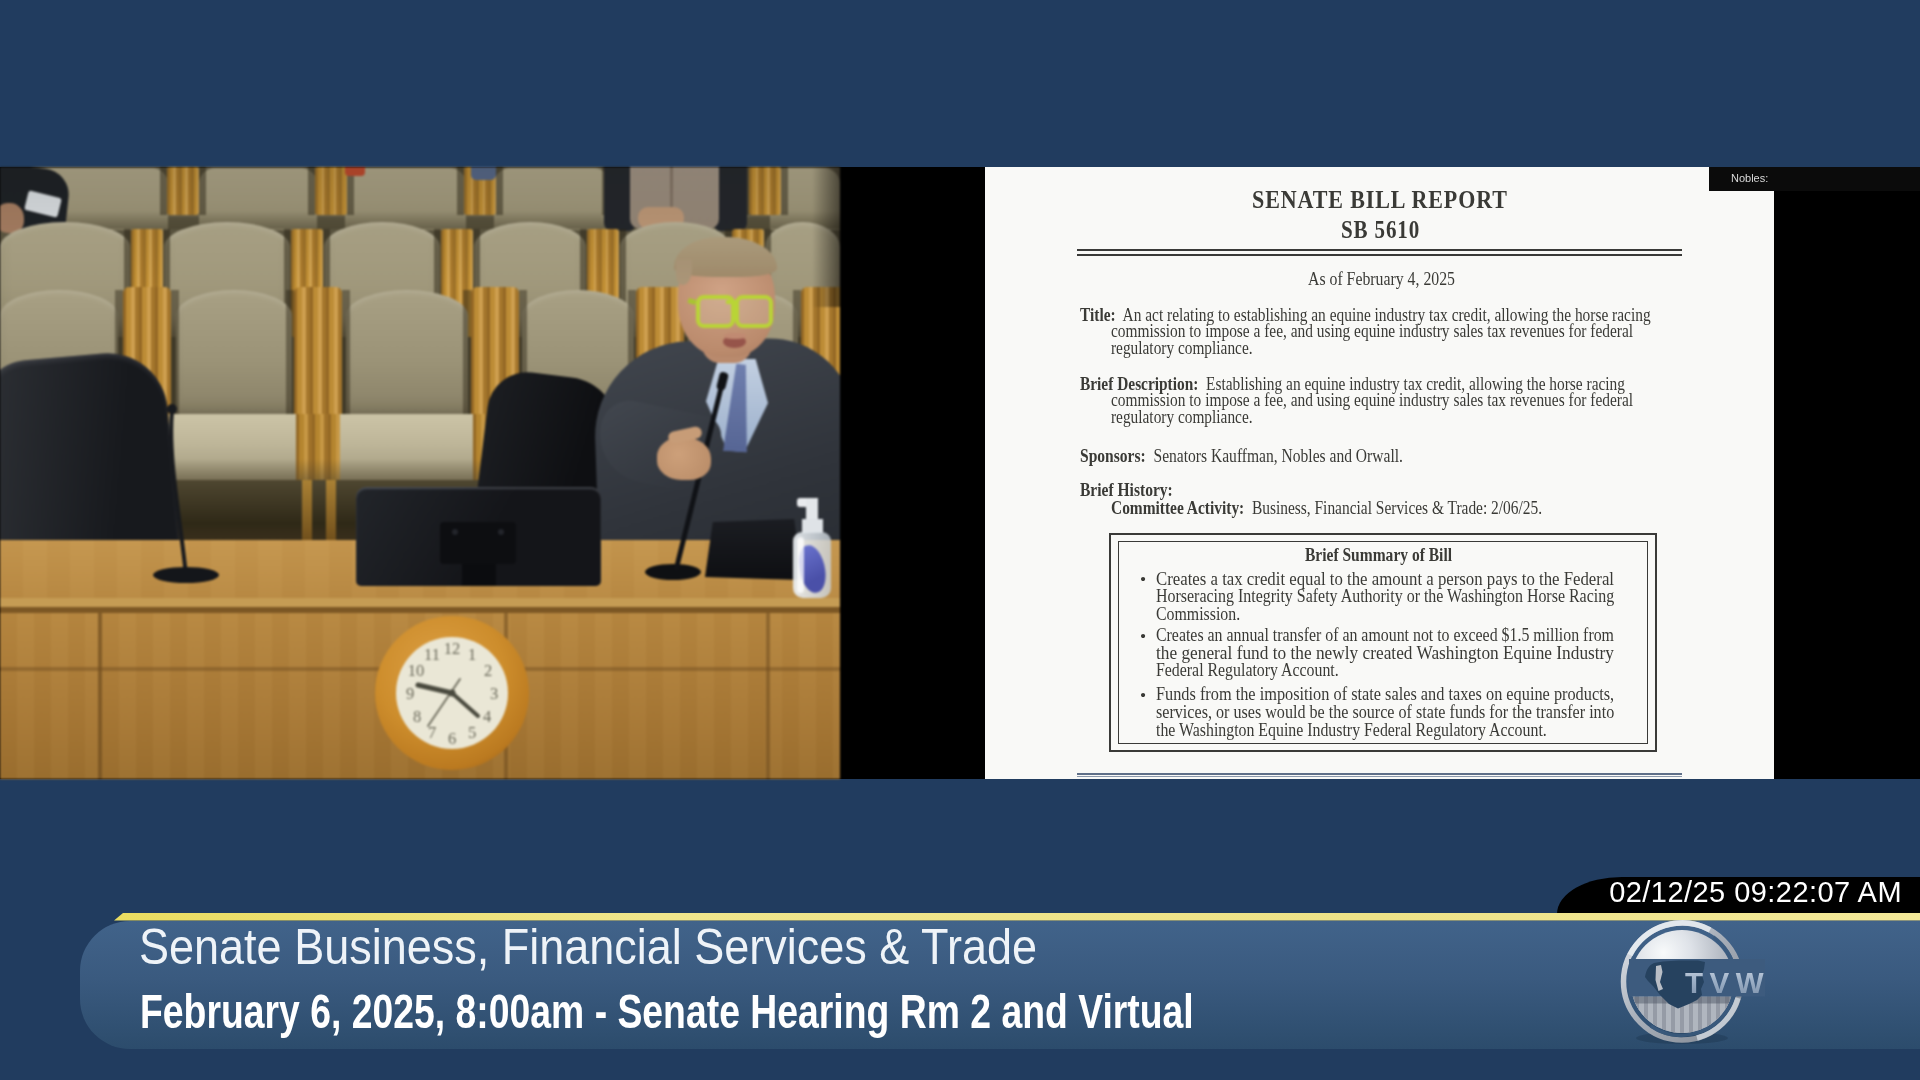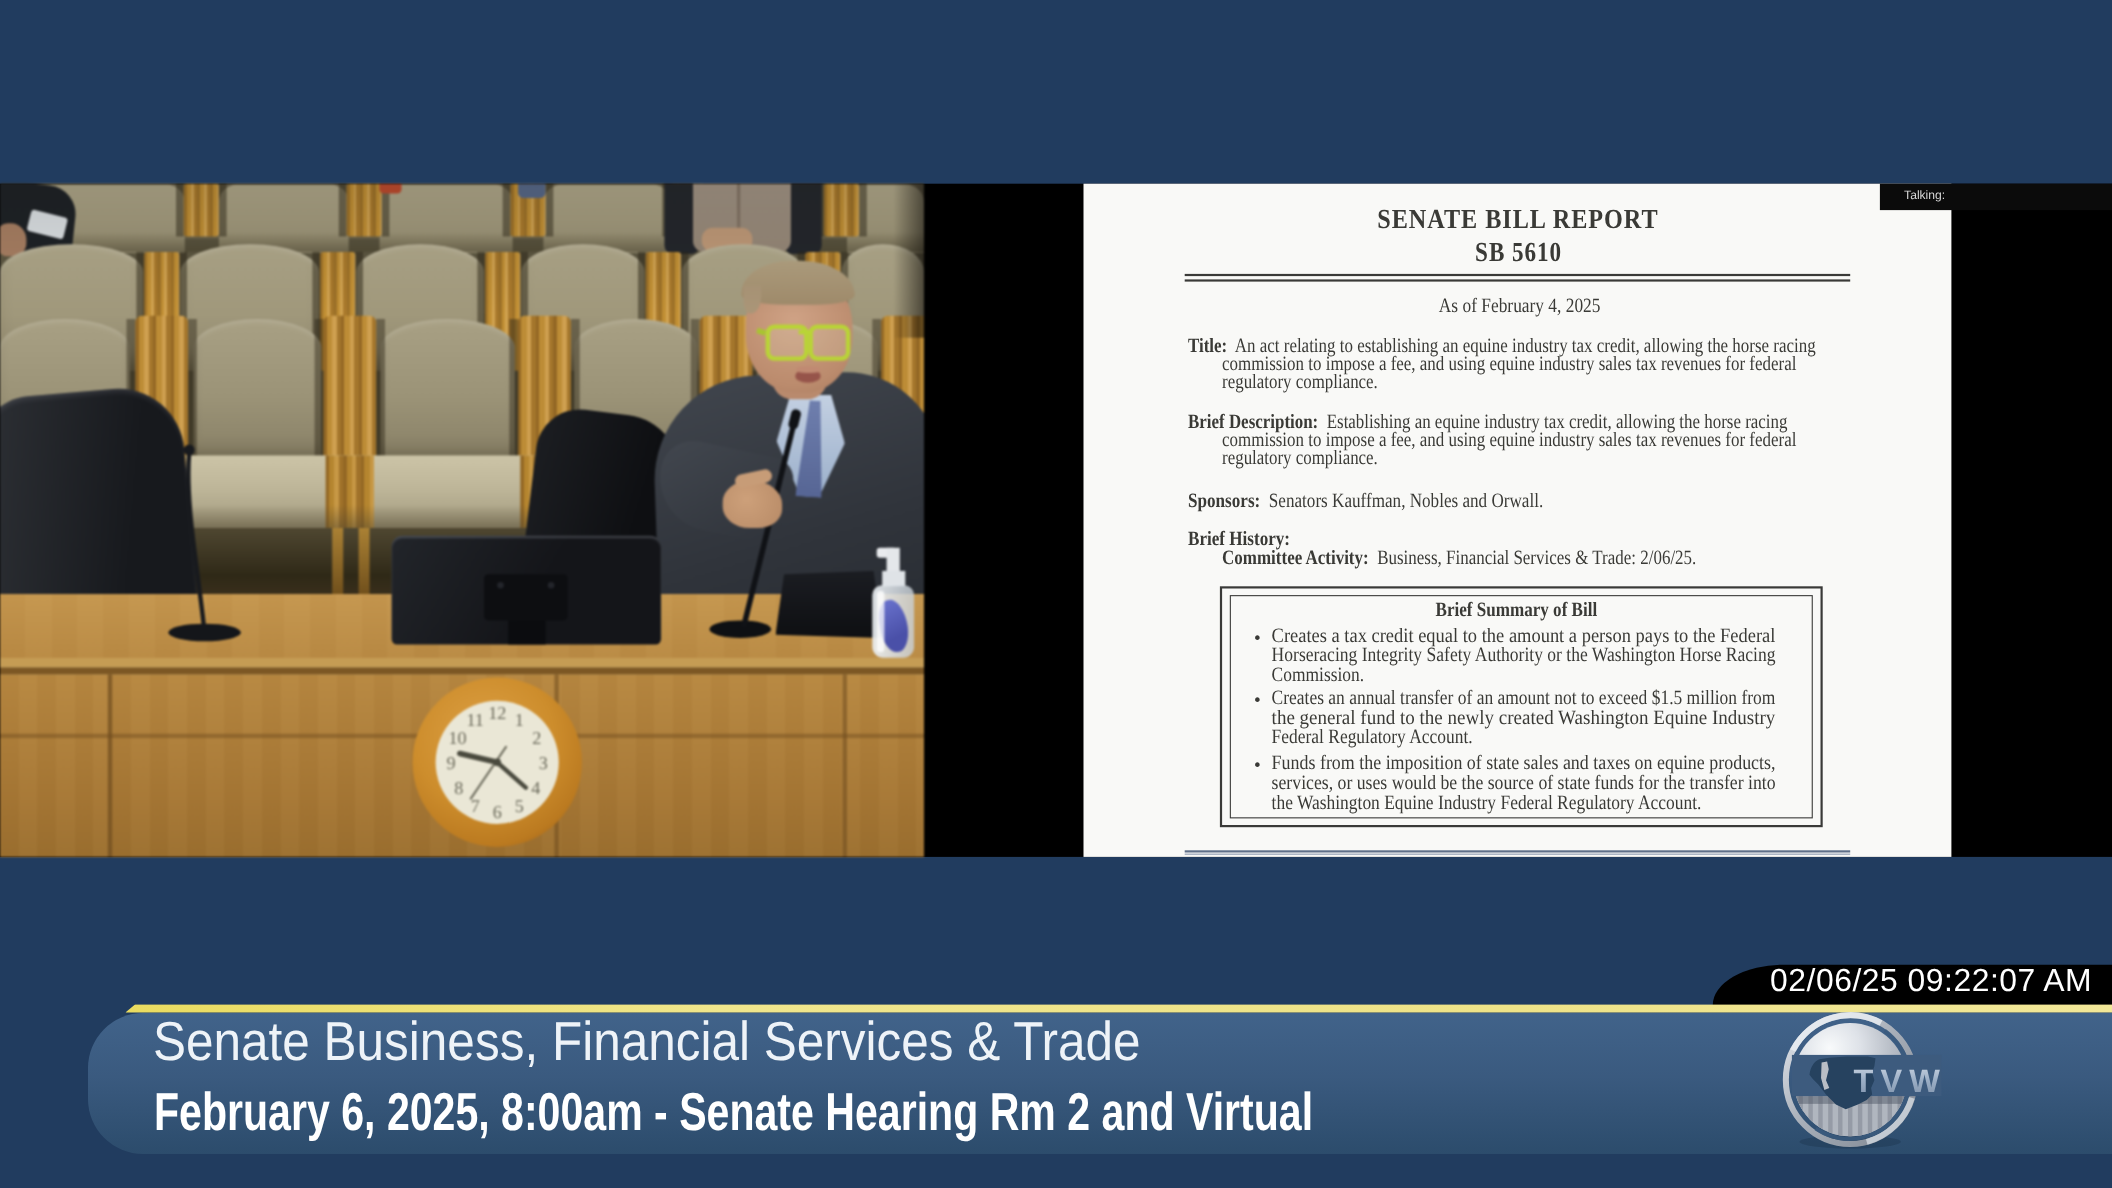--- a/index.html
+++ b/index.html
@@ -222,26 +222,26 @@
 <div class="ln" style="left:171px;top:535.0px;transform:scaleX(0.871);">services, or uses would be the source of state funds for the transfer into</div>
 <div class="ln" style="left:171px;top:552.8px;transform:scaleX(0.857);">the Washington Equine Industry Federal Regulatory Account.</div>
 <div style="position:absolute;left:92px;top:81.5px;width:605px;height:2px;background:#3a3a38;"></div>
 <div style="position:absolute;left:92px;top:86.5px;width:605px;height:2px;background:#3a3a38;"></div>
 <div style="position:absolute;left:124px;top:366px;width:548px;height:219px;border:2px solid #3a3a38;box-sizing:border-box;"></div>
 <div style="position:absolute;left:133px;top:374px;width:530px;height:203px;border:1.5px solid #3a3a38;box-sizing:border-box;"></div>
 <div style="position:absolute;left:92px;top:606px;width:605px;height:2px;background:#5f6f88;"></div>
 <div style="position:absolute;left:92px;top:608.5px;width:605px;height:1.5px;background:#8c99ad;"></div>
 </div>
 <div id="talking">
-      <span>Talking:</span>
+      <span>Nobles:</span>
     </div>
 </div>
 
 <div class="abs" style="left:1557px;top:877px;width:363px;height:37px;background:#000;border-top-left-radius:70px 40px;"></div>
-<div class="abs" style="left:1600px;top:877px;width:302px;height:37px;color:#fff;font-size:29px;letter-spacing:.45px;line-height:31px;text-align:right;">02/06/25 09:22:07 AM</div>
+<div class="abs" style="left:1600px;top:877px;width:302px;height:37px;color:#fff;font-size:29px;letter-spacing:.45px;line-height:31px;text-align:right;">02/12/25 09:22:07 AM</div>
 <div class="abs" style="left:114px;top:913px;width:1806px;height:7.5px;
  background:linear-gradient(90deg,#eadc60,#f0e68c 30%,#eee388 70%,#f2e898);
  clip-path:polygon(9px 0,100% 0,100% 100%,0 100%);"></div>
 <div id="banner" style="position:absolute;left:80px;top:920.5px;width:1840px;height:128px;border-radius:50px 0 0 50px;
  background:linear-gradient(180deg,#41638a 0%,#3a5a7f 45%,#2c4c6c 100%);"></div>
 <div class="abs" style="left:139px;top:922px;font-size:50px;line-height:50px;color:#eef3f8;white-space:nowrap;transform:scaleX(.900);transform-origin:0 0;">Senate Business, Financial Services &amp; Trade</div>
 <div class="abs" style="left:140px;top:986px;font-size:48.5px;line-height:50px;font-weight:bold;color:#fff;white-space:nowrap;transform:scaleX(.770);transform-origin:0 0;">February 6, 2025, 8:00am - Senate Hearing Rm 2 and Virtual</div>
 <svg class="abs" style="left:1605px;top:912px;filter:blur(.5px);" width="180" height="140" viewBox="0 0 180 140">
 <defs>
 <radialGradient id="disc" cx="32%" cy="22%" r="90%">

